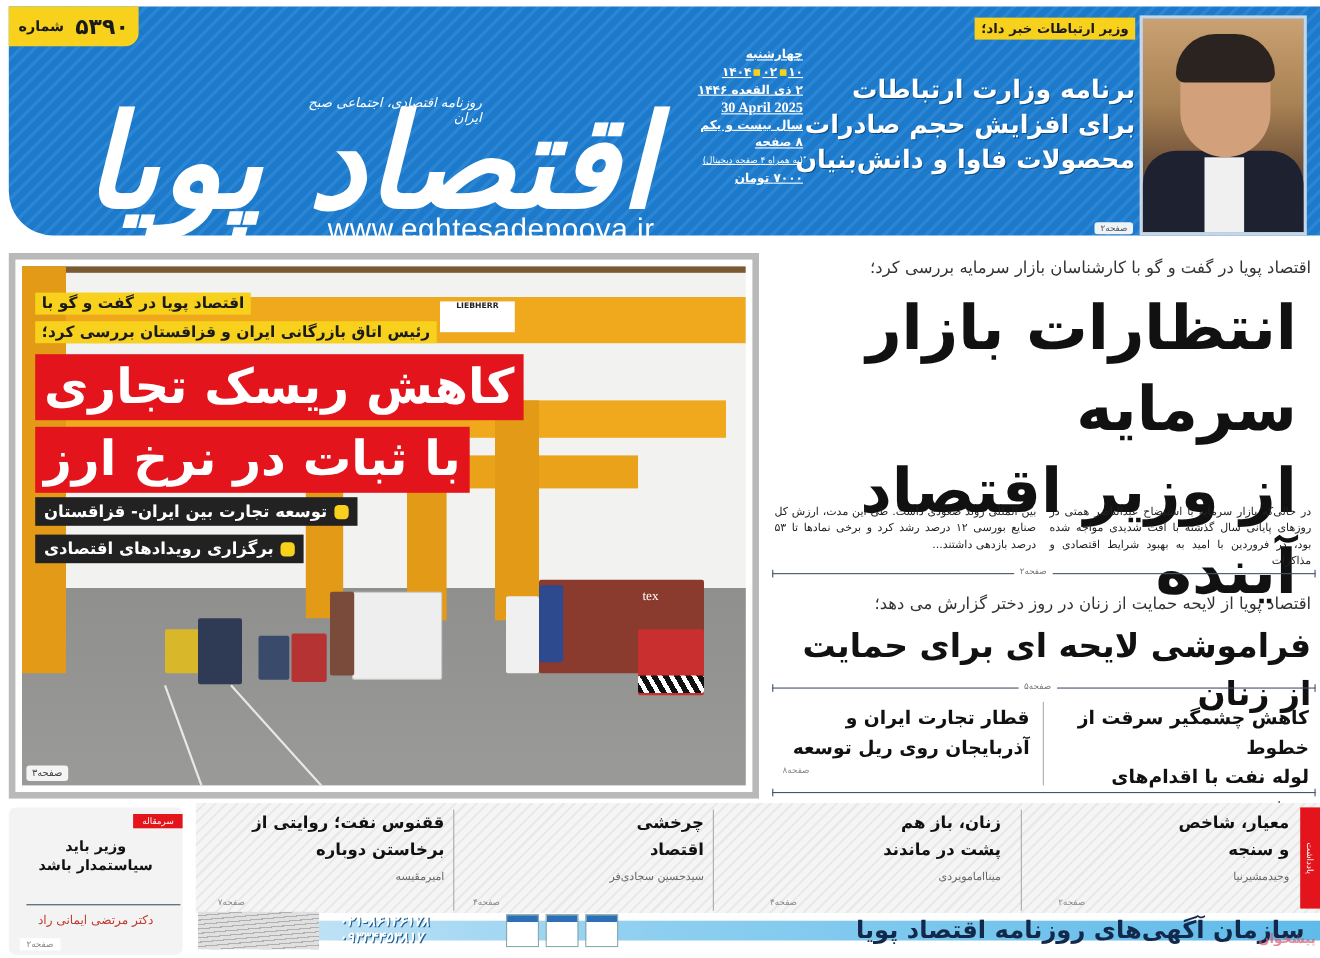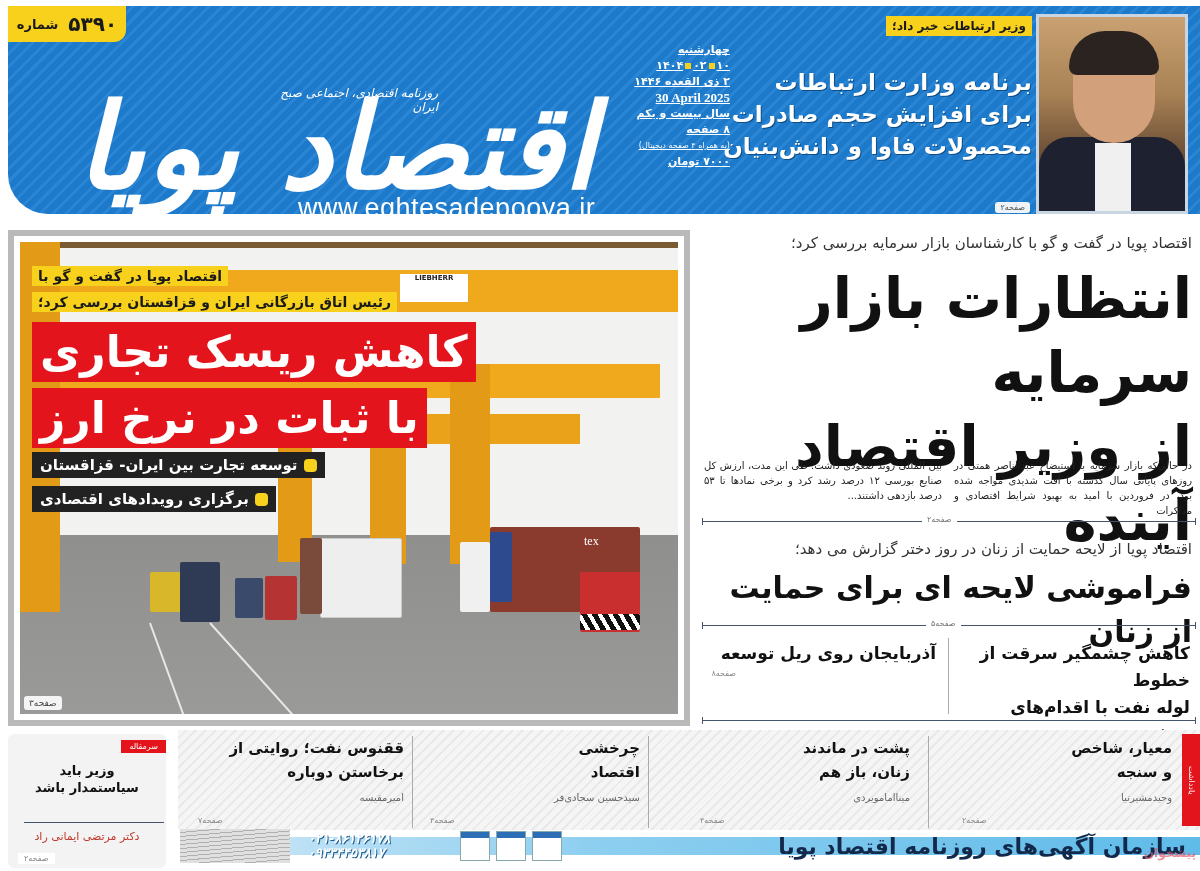--- a/index.html
+++ b/index.html
@@ -97,21 +97,21 @@
     position: absolute; left: 4px; bottom: 4px; background: #f4f4f4; color: #444; border-radius: 3px;
     font-size: 9px; padding: 2px 5px; direction: rtl;
   }
 
   
   .main-kicker {
     position: absolute; right: 8px; top: 234px; width: 488px; direction: rtl; text-align: right;
     color: #333; font-size: 15px;
   }
   .main-title {
-    position: absolute; right: 8px; top: 262px; width: 490px; direction: rtl; text-align: right;
+    position: absolute; right: 21px; top: 262px; width: 490px; direction: rtl; text-align: right;
     color: #111; font-size: 56px; font-weight: bold; line-height: 74px; letter-spacing: -1px;
   }
   .lead-col {
     position: absolute; top: 458px; width: 238px; direction: rtl; text-align: justify;
     color: #222; font-size: 10px; line-height: 15px;
   }
   .divider {
     position: absolute; height: 1px; background: #44546a;
   }
   .divider::before, .divider::after { content:""; position:absolute; top:-3px; width:1px; height:7px; background:#44546a; }
@@ -277,39 +277,40 @@
 <div class="divider" style="right:4px;top:625px;width:494px;"></div>
 <div class="div-label" style="left:926px;top:619px;">صفحه۵</div>
 
 <div class="small-story" style="right:10px;">
   <div class="t">کاهش چشمگیر سرقت از خطوط</div>
   <div class="t">لوله نفت با اقدام‌های هدفمند</div>
   <div class="p" style="margin-right:170px;">صفحه۷</div>
 </div>
 <div class="vsep" style="left:948px;top:638px;height:76px;"></div>
 <div class="small-story" style="right:264px;">
+  <div class="t">قطار تجارت ایران و</div>
   <div class="t">آذربایجان روی ریل توسعه</div>
   <div class="p" style="margin-right:200px;">صفحه۸</div>
 </div>
 <div class="divider" style="right:4px;top:720px;width:494px;"></div>
 
 <div class="bottom-strip"></div>
 <div class="note-tab">یادداشت</div>
 
 <div class="col-item" style="right:28px;width:210px;">
   <div class="t">معیار، شاخص</div>
   <div class="t">و سنجه</div>
   <div class="a">وحید‌مشیر‌نیا</div>
   <div class="p" style="left:0;top:80px;">صفحه۲</div>
 </div>
 <div class="vsep" style="left:928px;top:736px;height:92px;"></div>
 
 <div class="col-item" style="right:290px;width:210px;">
+  <div class="t">زنان، باز هم</div>
   <div class="t">پشت در ماندند</div>
-  <div class="t">زنان، باز هم</div>
   <div class="a">میناامامویردی</div>
   <div class="p" style="left:0;top:80px;">صفحه۴</div>
 </div>
 <div class="vsep" style="left:648px;top:736px;height:92px;"></div>
 
 <div class="col-item" style="right:560px;width:210px;">
   <div class="t">چرخشی</div>
   <div class="t">اقتصاد</div>
   <div class="a">سیدحسین سجادی‌فر</div>
   <div class="p" style="left:0;top:80px;">صفحه۴</div>

